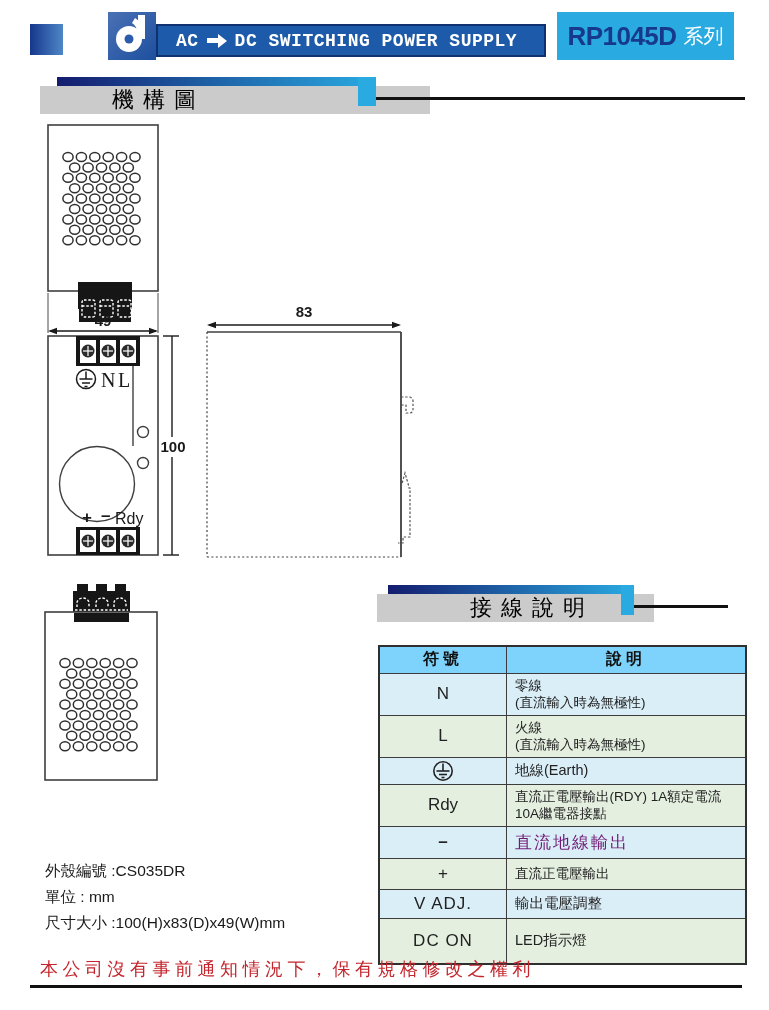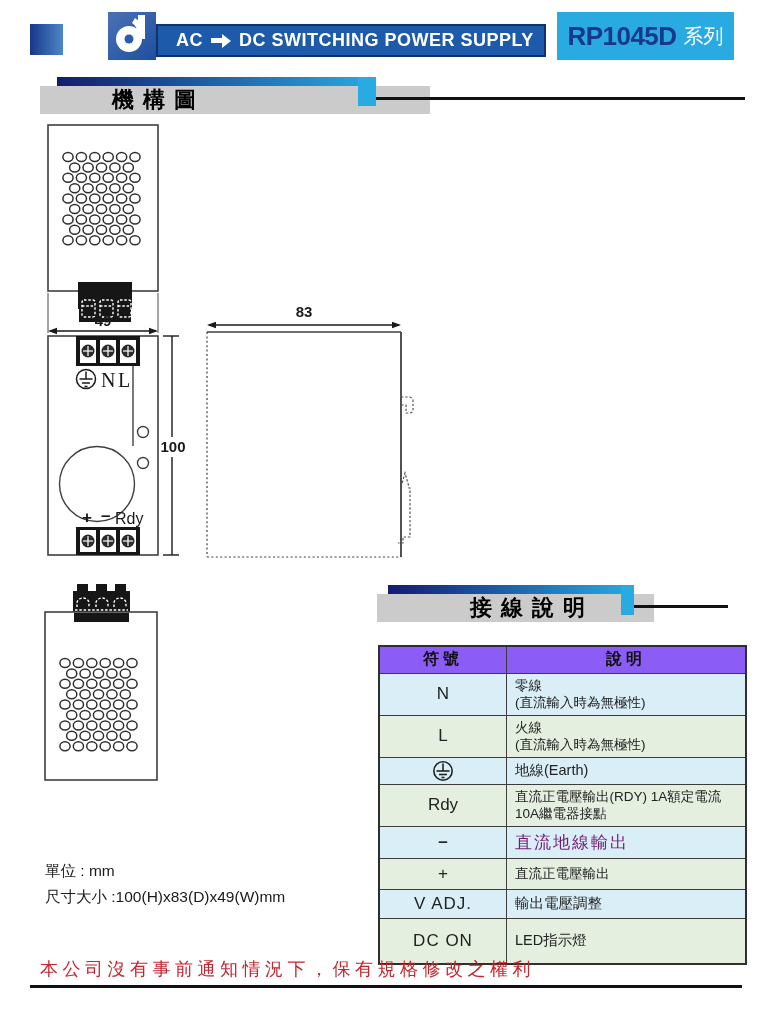--- a/index.html
+++ b/index.html
@@ -6,46 +6,46 @@
   #page{position:relative;width:769px;height:1010px;background:#ffffff;overflow:hidden;
         font-family:"Liberation Sans",sans-serif;color:#111;}
 
   
   .grad-sq{position:absolute;left:30px;top:24px;width:33px;height:31px;
            background:linear-gradient(90deg,#16378c,#4f87c7);}
   .logo-tile{position:absolute;left:108px;top:12px;width:48px;height:48px;
              background:linear-gradient(135deg,#4a71b5,#1d4f9e);}
   .hdr-bar{position:absolute;left:156px;top:24px;width:390px;height:33px;
            background:#1d5aa9;border:2px solid #10316f;box-sizing:border-box;
-           display:flex;align-items:center;padding-left:18px;}
+           display:flex;align-items:center;padding-left:18px;font-family:Liberation Mono, monospace;}
   .hdr-bar span{color:#fff;font-weight:bold;font-size:18px;letter-spacing:.5px;}
   .hdr-arrow{display:inline-block;margin:0 8px;position:relative;width:20px;height:14px;}
   .hdr-arrow .shaft{position:absolute;left:0;top:4.5px;width:11px;height:5px;background:#fff;}
   .hdr-arrow .head{position:absolute;right:0;top:0;width:0;height:0;
                    border-left:9px solid #fff;border-top:7px solid transparent;border-bottom:7px solid transparent;}
   .series-box{position:absolute;left:557px;top:12px;width:177px;height:48px;background:#29aae1;
               display:flex;align-items:center;justify-content:center;gap:7px;}
   .series-box .model{color:#17398c;font-weight:bold;font-size:26px;letter-spacing:-.5px;}
   .series-box .suffix{color:#ffffff;font-size:20px;font-family:"Liberation Serif",serif;}
 
   
   .sec{position:absolute;}
   .sec .strip{position:absolute;height:10px;background:linear-gradient(90deg,#141c6e,#29aae1);}
   .sec .graybox{position:absolute;background:#cbcbcb;display:flex;align-items:center;}
   .sec .graybox span{font-family:"Liberation Serif","DejaVu Serif",serif;font-size:22px;color:#000;
-                     letter-spacing:9px;font-weight:700;}
+                     letter-spacing:9px;font-weight:400;}
   .sec .cyanblk{position:absolute;background:#29aae1;}
   .sec .rule{position:absolute;height:3px;background:#111;}
 
   
   table.wt{position:absolute;left:378px;top:645px;width:369px;border-collapse:collapse;
            table-layout:fixed;border:2px solid #2f2f2f;}
   table.wt td{border:1.5px solid #3c3c3c;padding:2px 8px;vertical-align:middle;}
   table.wt td.sym{width:110px;text-align:center;font-size:17px;color:#222;}
-  table.wt tr.hdr td{background:#8b5cf6;text-align:center;font-weight:bold;font-size:16px;
+  table.wt tr.hdr td{background:#7dd3fc;text-align:center;font-weight:bold;font-size:16px;
                      letter-spacing:4px;color:#111;}
   tr.bgb td{background:#daeef8;}
   tr.bgg td{background:#e4efe0;}
   .d1{font-size:13.5px;line-height:17px;color:#222;display:block;}
   .d-md{font-size:14.5px;color:#222;display:block;}
   .d-lg{font-size:17px;letter-spacing:2px;color:#701a75;display:block;font-weight:500;}
   .sym-lg{font-size:18px;}
   .sym-b{font-weight:bold;font-size:18px;}
   .sym-sp{letter-spacing:1px;}
 
@@ -392,20 +392,21 @@
     <tr class="bgg" style="height:46px;">
       <td class="sym sym-sp">DC ON</td>
       <td>
             <span class="d-md">LED指示燈</span>
           </td>
     </tr>
   </tbody>
     </table>
 
   <div class="info">
+    <div>外殼編號 :CS035DR</div>
     <div>單位 : mm</div>
     <div>尺寸大小 :100(H)x83(D)x49(W)mm</div>
   </div>
 
   <div class="notice">本公司沒有事前通知情況下，保有規格修改之權利</div>
   <div class="notice-rule"></div>
 
 </div>
 
 </body></html>

